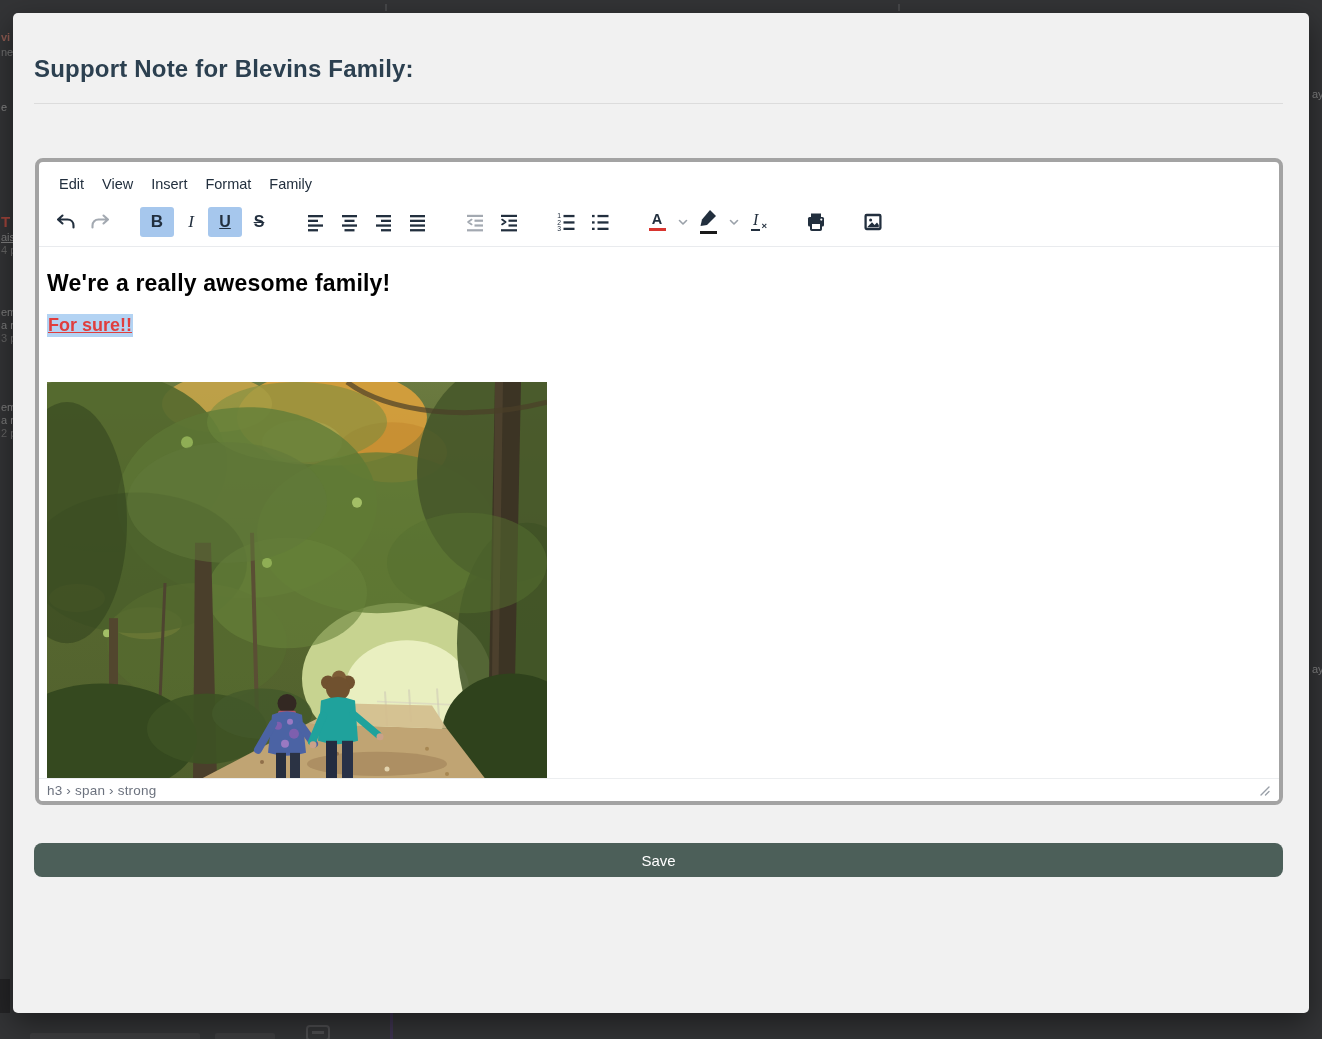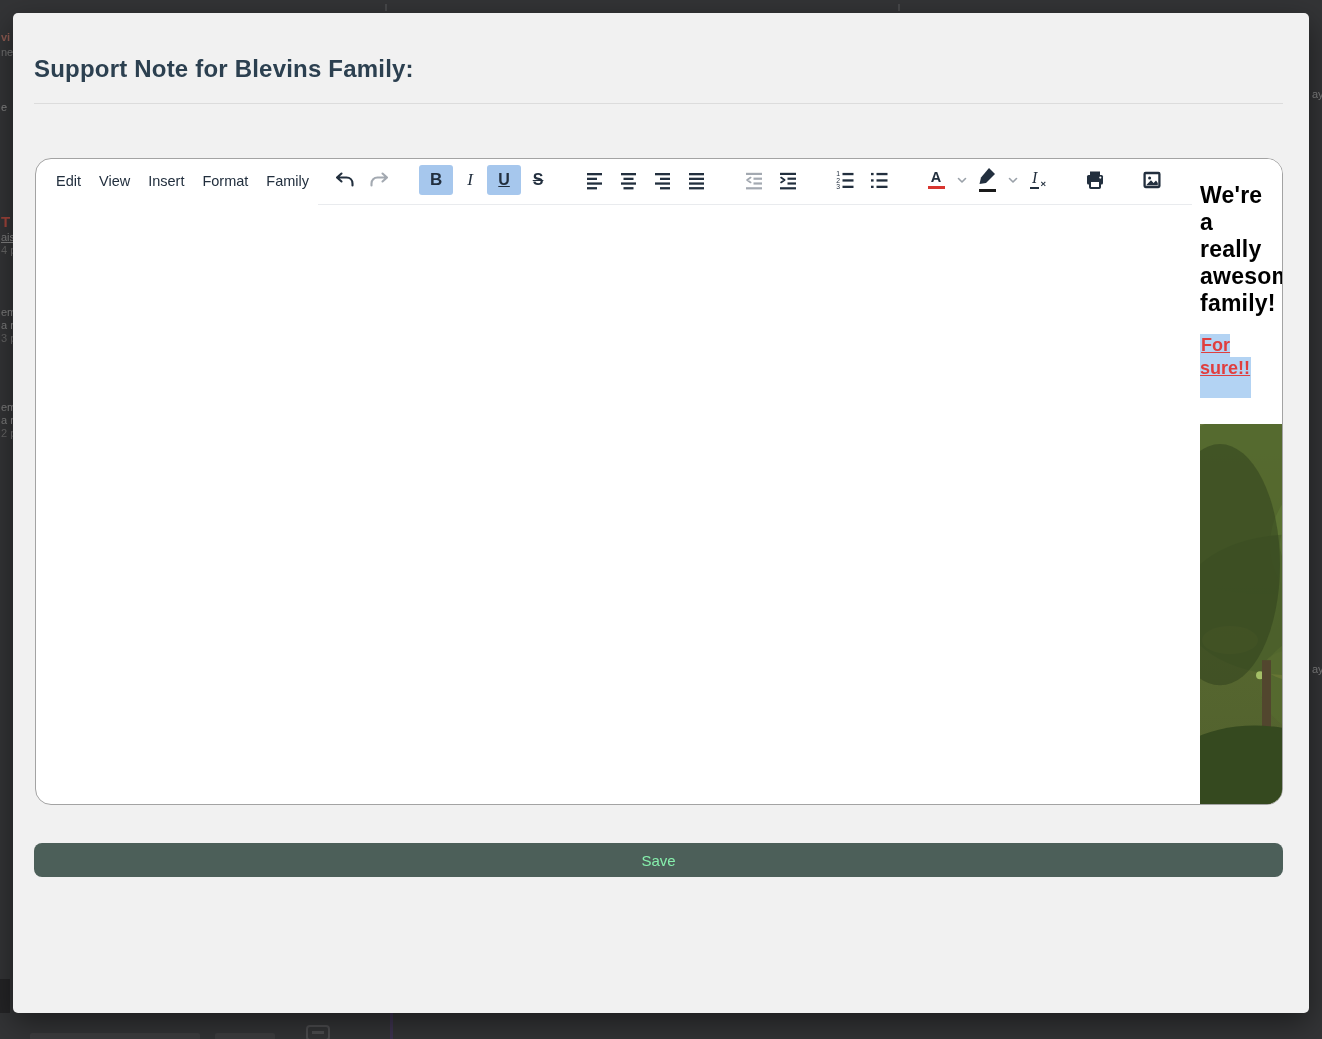--- a/index.html
+++ b/index.html
@@ -44,24 +44,24 @@
   .modal-divider {
     position:absolute; left:21px; top:90px; right:26px;
     height:1px; background:#dcdcdc;
   }
 
   
   .editor {
     position:absolute; left:22px; top:145px;
     width:1248px; height:647px;
     background:#fff;
-    border:1px solid #a3a3a3;
-    border-radius:16px;
+    border:4px solid #a3a3a3;
+    border-radius:8px;
     overflow:hidden;
-    display:flex; 
+    display:flex; flex-direction:column;
   }
   .menubar {
     height:39px; display:flex; align-items:center;
     padding:4px 0 0 11px;
   }
   .menu-item {
     padding:4px 9px; font-size:14.5px; color:#222f3e;
     border-radius:3px; cursor:pointer;
   }
   .toolbar {
@@ -96,39 +96,39 @@
   }
   .content h1 {
     margin-top:21px; font-size:23px; font-weight:700;
     color:#000; letter-spacing:.2px;
   }
   .content h3 { margin-top:17px; font-size:18px; line-height:1.25; }
   .note-sel {
     font-weight:700; color:#e03e3e;
     text-decoration:underline;
     background:#b3d3f3;
-    padding:1px 1px 20px 1px;
+    padding:1px 1px 2px 1px;
   }
   .content-image { margin-top:45px; width:500px; height:399px; display:block; }
 
   .statusbar {
     height:23px; border-top:1px solid #eceef0;
     display:flex; align-items:center; justify-content:space-between;
     padding:0 8px; background:#fff;
   }
   .status-path { font-size:13.5px; color:#6c727e; letter-spacing:.2px; }
   .resize-handle { cursor:nwse-resize; display:flex; align-items:center; }
 
   
   .save-btn {
     position:absolute; left:21px; top:830px;
     width:1249px; height:34px;
     background:#4c5f59; border-radius:8px;
     display:flex; align-items:center; justify-content:center;
-    color:#86efac; font-size:15px; cursor:pointer;
+    color:#ffffff; font-size:15px; cursor:pointer;
   }
 </style>
 </head>
 <body>
 
 <div class="backdrop-dark-block"></div>
 <div class="backdrop-vline"></div>
 <div class="backdrop-icon"></div>
 <div class="backdrop-textbar" style="left:30px;width:170px;"></div>
 <div class="backdrop-textbar" style="left:215px;width:60px;"></div>
@@ -403,20 +403,28 @@
         <path d="M274 317 q17 -7 34 0 l3 40 q-20 7 -40 0 z" fill="#1fa29c"></path>
         <path d="M276 332 L265 358" stroke="#1fa29c" stroke-width="8" stroke-linecap="round" fill="none"></path>
         <path d="M306 330 L331 351" stroke="#1fa29c" stroke-width="7" stroke-linecap="round" fill="none"></path>
         <rect x="279" y="357" width="11" height="40" fill="#232c40"></rect>
         <rect x="295" y="357" width="11" height="40" fill="#283147"></rect>
         <circle cx="266" cy="361" r="3.5" fill="#caa189"></circle>
         <circle cx="333" cy="353" r="3.5" fill="#caa189"></circle>
       </svg>
     </div>
 
+    <div class="statusbar">
+      <span class="status-path">h3 › span › strong</span>
+      <span class="resize-handle">
+        <svg width="14" height="14" viewBox="0 0 14 14">
+          <path d="M12 4 L4 12 M12 8.5 L8.5 12" stroke="#9aa0a8" stroke-width="1.4" fill="none" stroke-linecap="round"></path>
+        </svg>
+      </span>
+    </div>
   </div>
 
   <div class="save-btn">Save</div>
 </div>
 
 <span class="bg-frag" style="top: 31px; left: 1px; color: rgb(125, 80, 72); font-weight: 700;">vi</span>
 <span class="bg-frag" style="top: 46px; left: 1px; color: rgb(99, 99, 99);">ne</span>
 <span class="bg-frag" style="top: 101px; left: 1px; color: rgb(118, 118, 118);">e</span>
 <span class="bg-frag" style="top: 213px; left: 1px; color: rgb(138, 58, 50); font-weight: 700; font-size: 15px;">T</span>
 <span class="bg-frag" style="top: 231px; left: 1px; color: rgb(110, 110, 110); text-decoration: underline;">ais</span>

